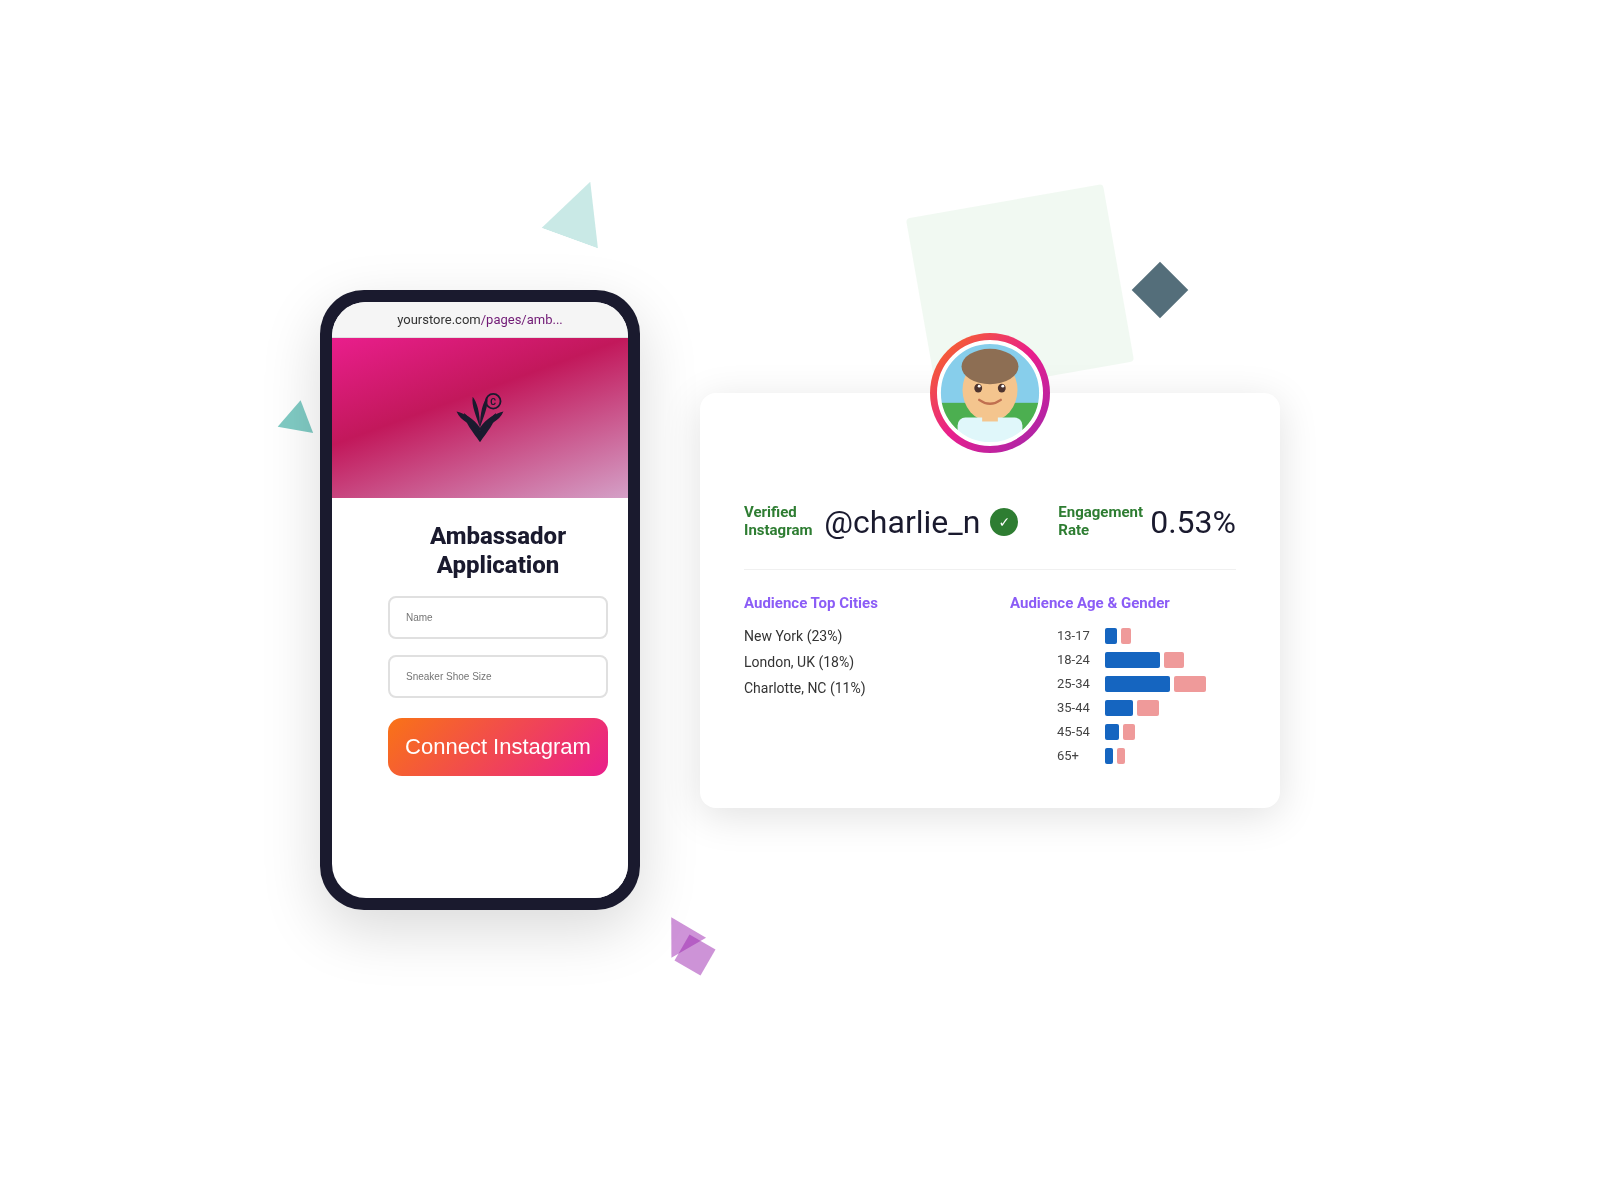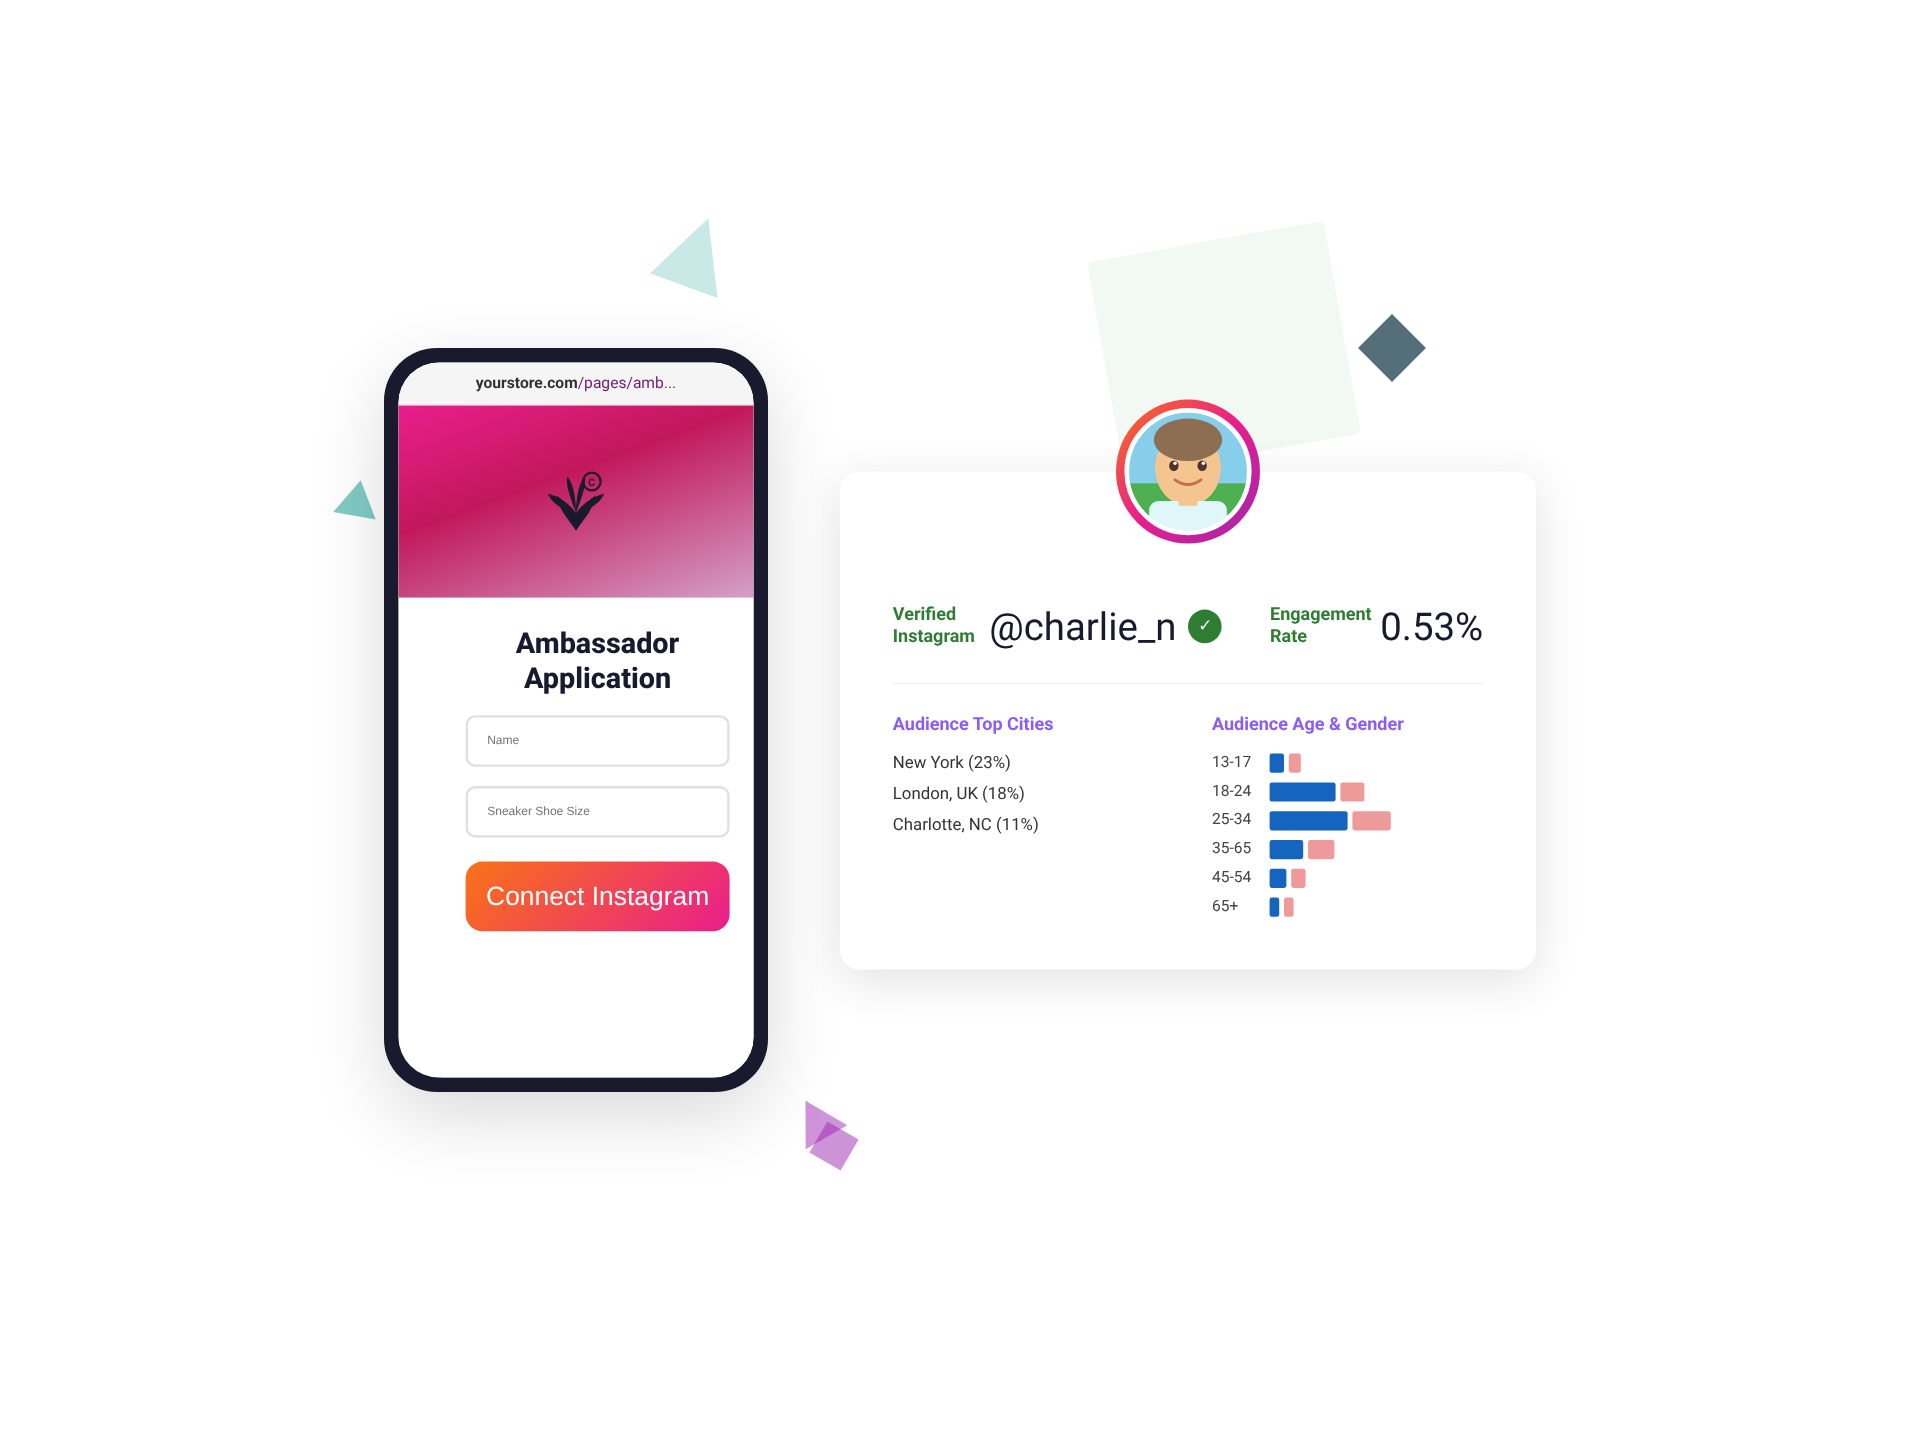--- a/index.html
+++ b/index.html
@@ -121,21 +121,21 @@
       background: #f5f5f5;
       padding: 10px 16px;
       font-size: 13px;
       color: #333;
       text-align: center;
       border-bottom: 1px solid #e0e0e0;
       flex-shrink: 0;
     }
 
     .phone-url-bar span.bold {
-      font-weight: 700;
+      font-weight: 400;
     }
 
     .phone-url-bar span.light {
       color: #701a75;
     }
 
     .phone-hero {
       background: linear-gradient(160deg, #e91e8c 0%, #c2185b 40%, #d4a0c7 100%);
       height: 160px;
       display: flex;
@@ -310,20 +310,21 @@
     .city-item {
       font-size: 14px;
       color: #333;
     }
 
     
     .age-gender-list {
       display: flex;
       flex-direction: column;
       gap: 8px;
+      margin-left: 47px;
     }
 
     .age-row {
       display: flex;
       align-items: center;
       gap: 8px;
     }
 
     .age-label {
       font-size: 13px;
@@ -483,21 +484,21 @@
               </div>
             </div>
             <div class="age-row">
               <span class="age-label">25-34</span>
               <div class="bars-container">
                 <div class="bar-male" style="width: 65px;"></div>
                 <div class="bar-female" style="width: 32px;"></div>
               </div>
             </div>
             <div class="age-row">
-              <span class="age-label">35-65</span>
+              <span class="age-label">35-44</span>
               <div class="bars-container">
                 <div class="bar-male" style="width: 28px;"></div>
                 <div class="bar-female" style="width: 22px;"></div>
               </div>
             </div>
             <div class="age-row">
               <span class="age-label">45-54</span>
               <div class="bars-container">
                 <div class="bar-male" style="width: 14px;"></div>
                 <div class="bar-female" style="width: 12px;"></div>

